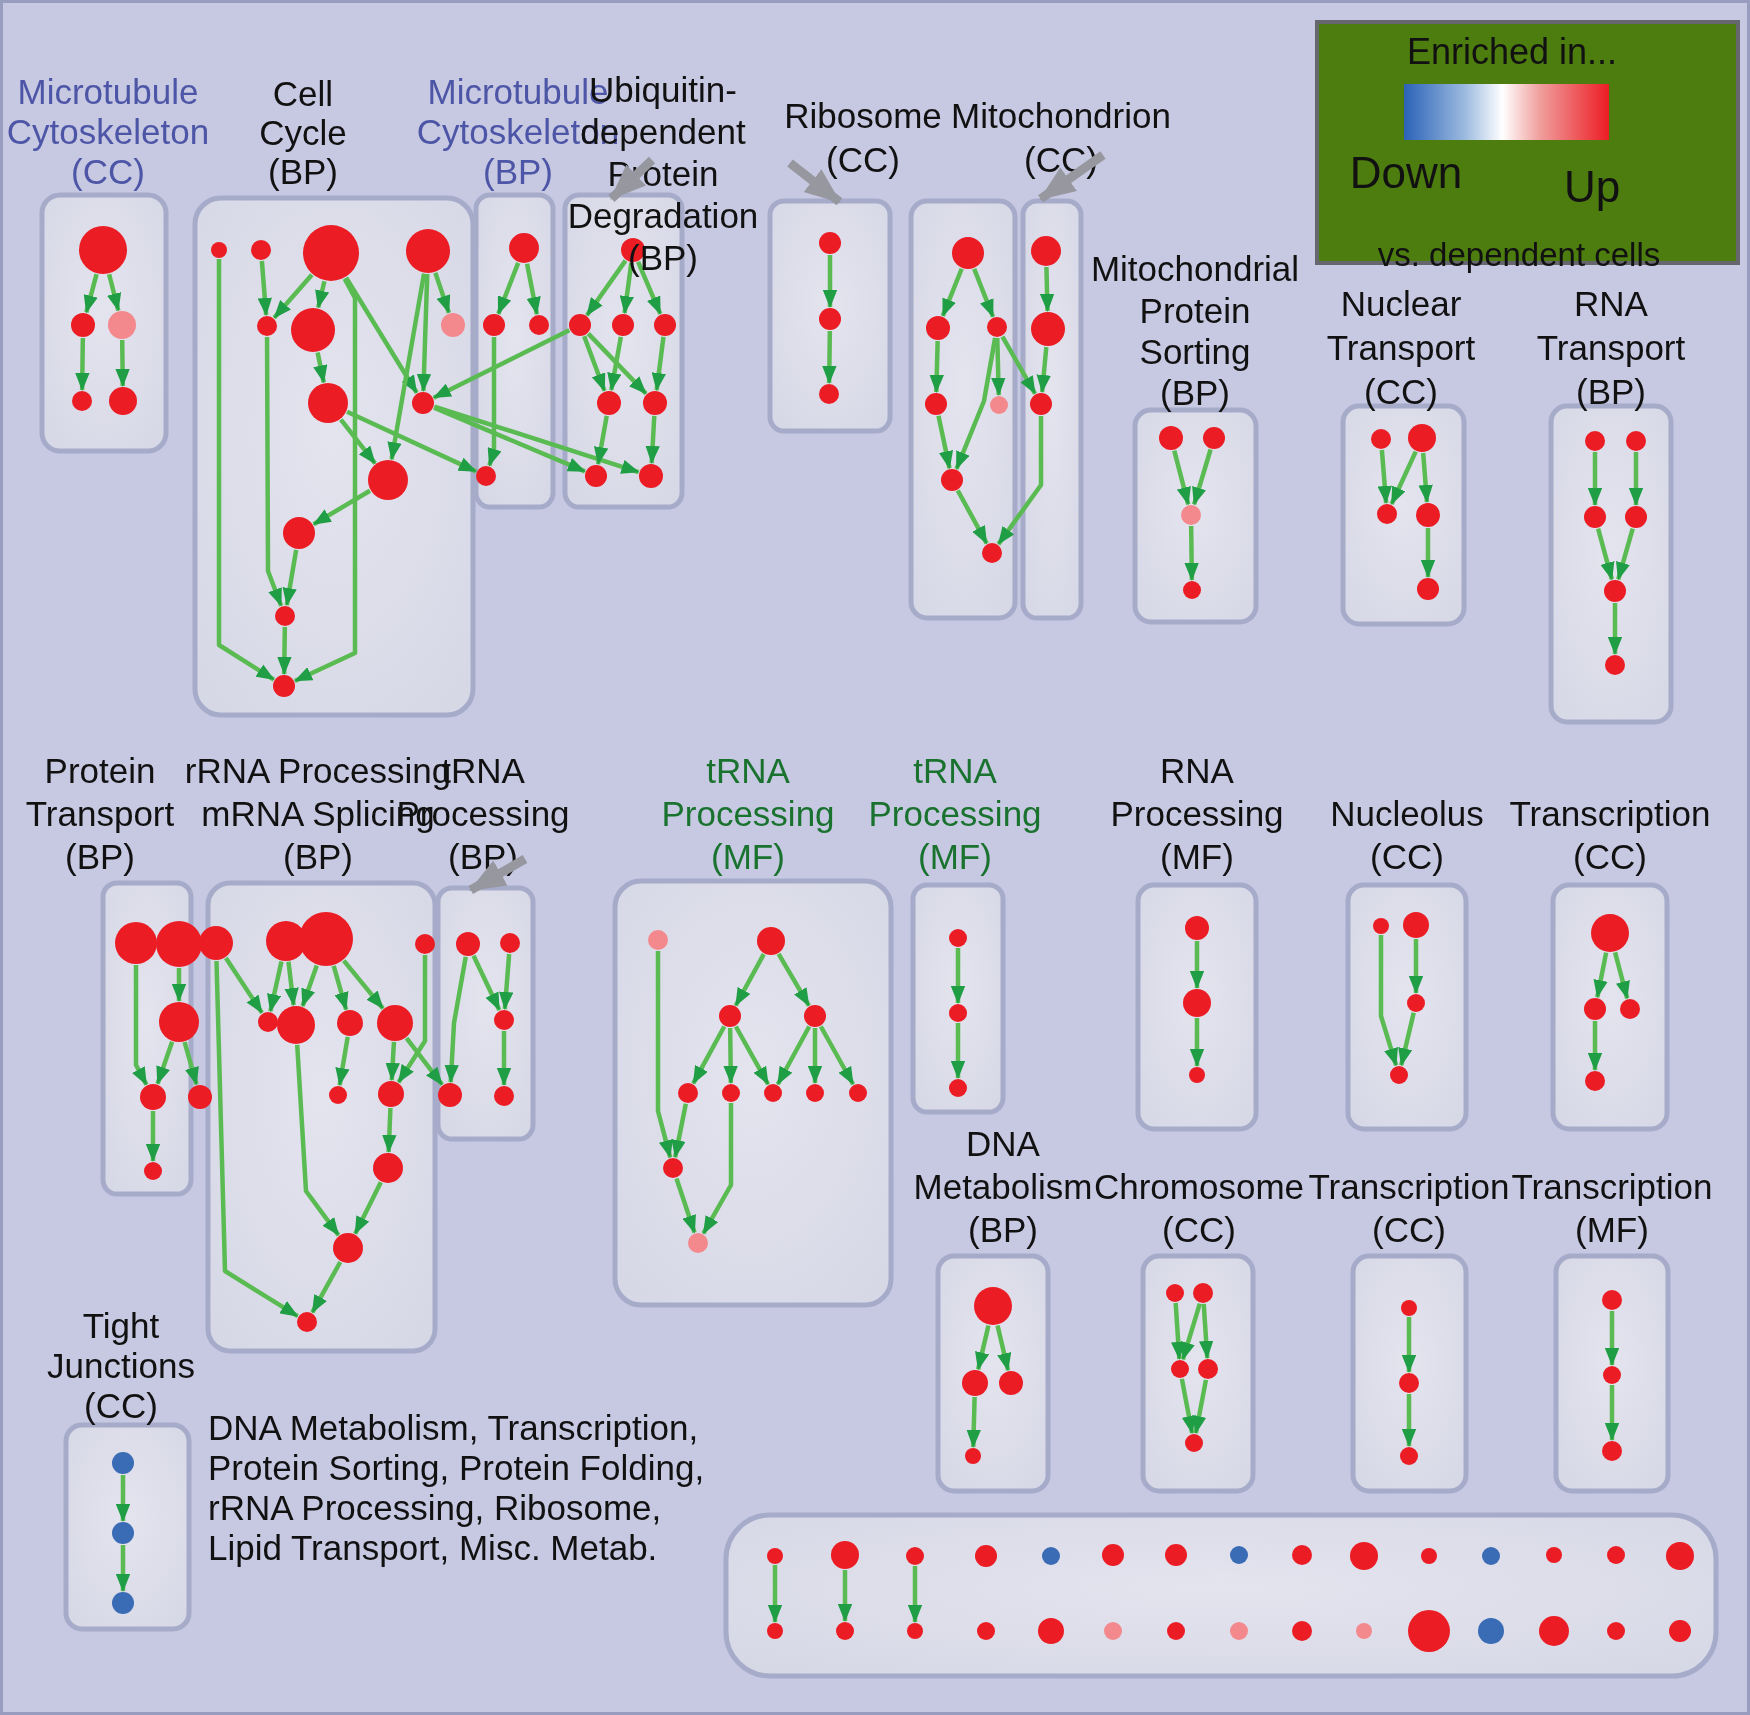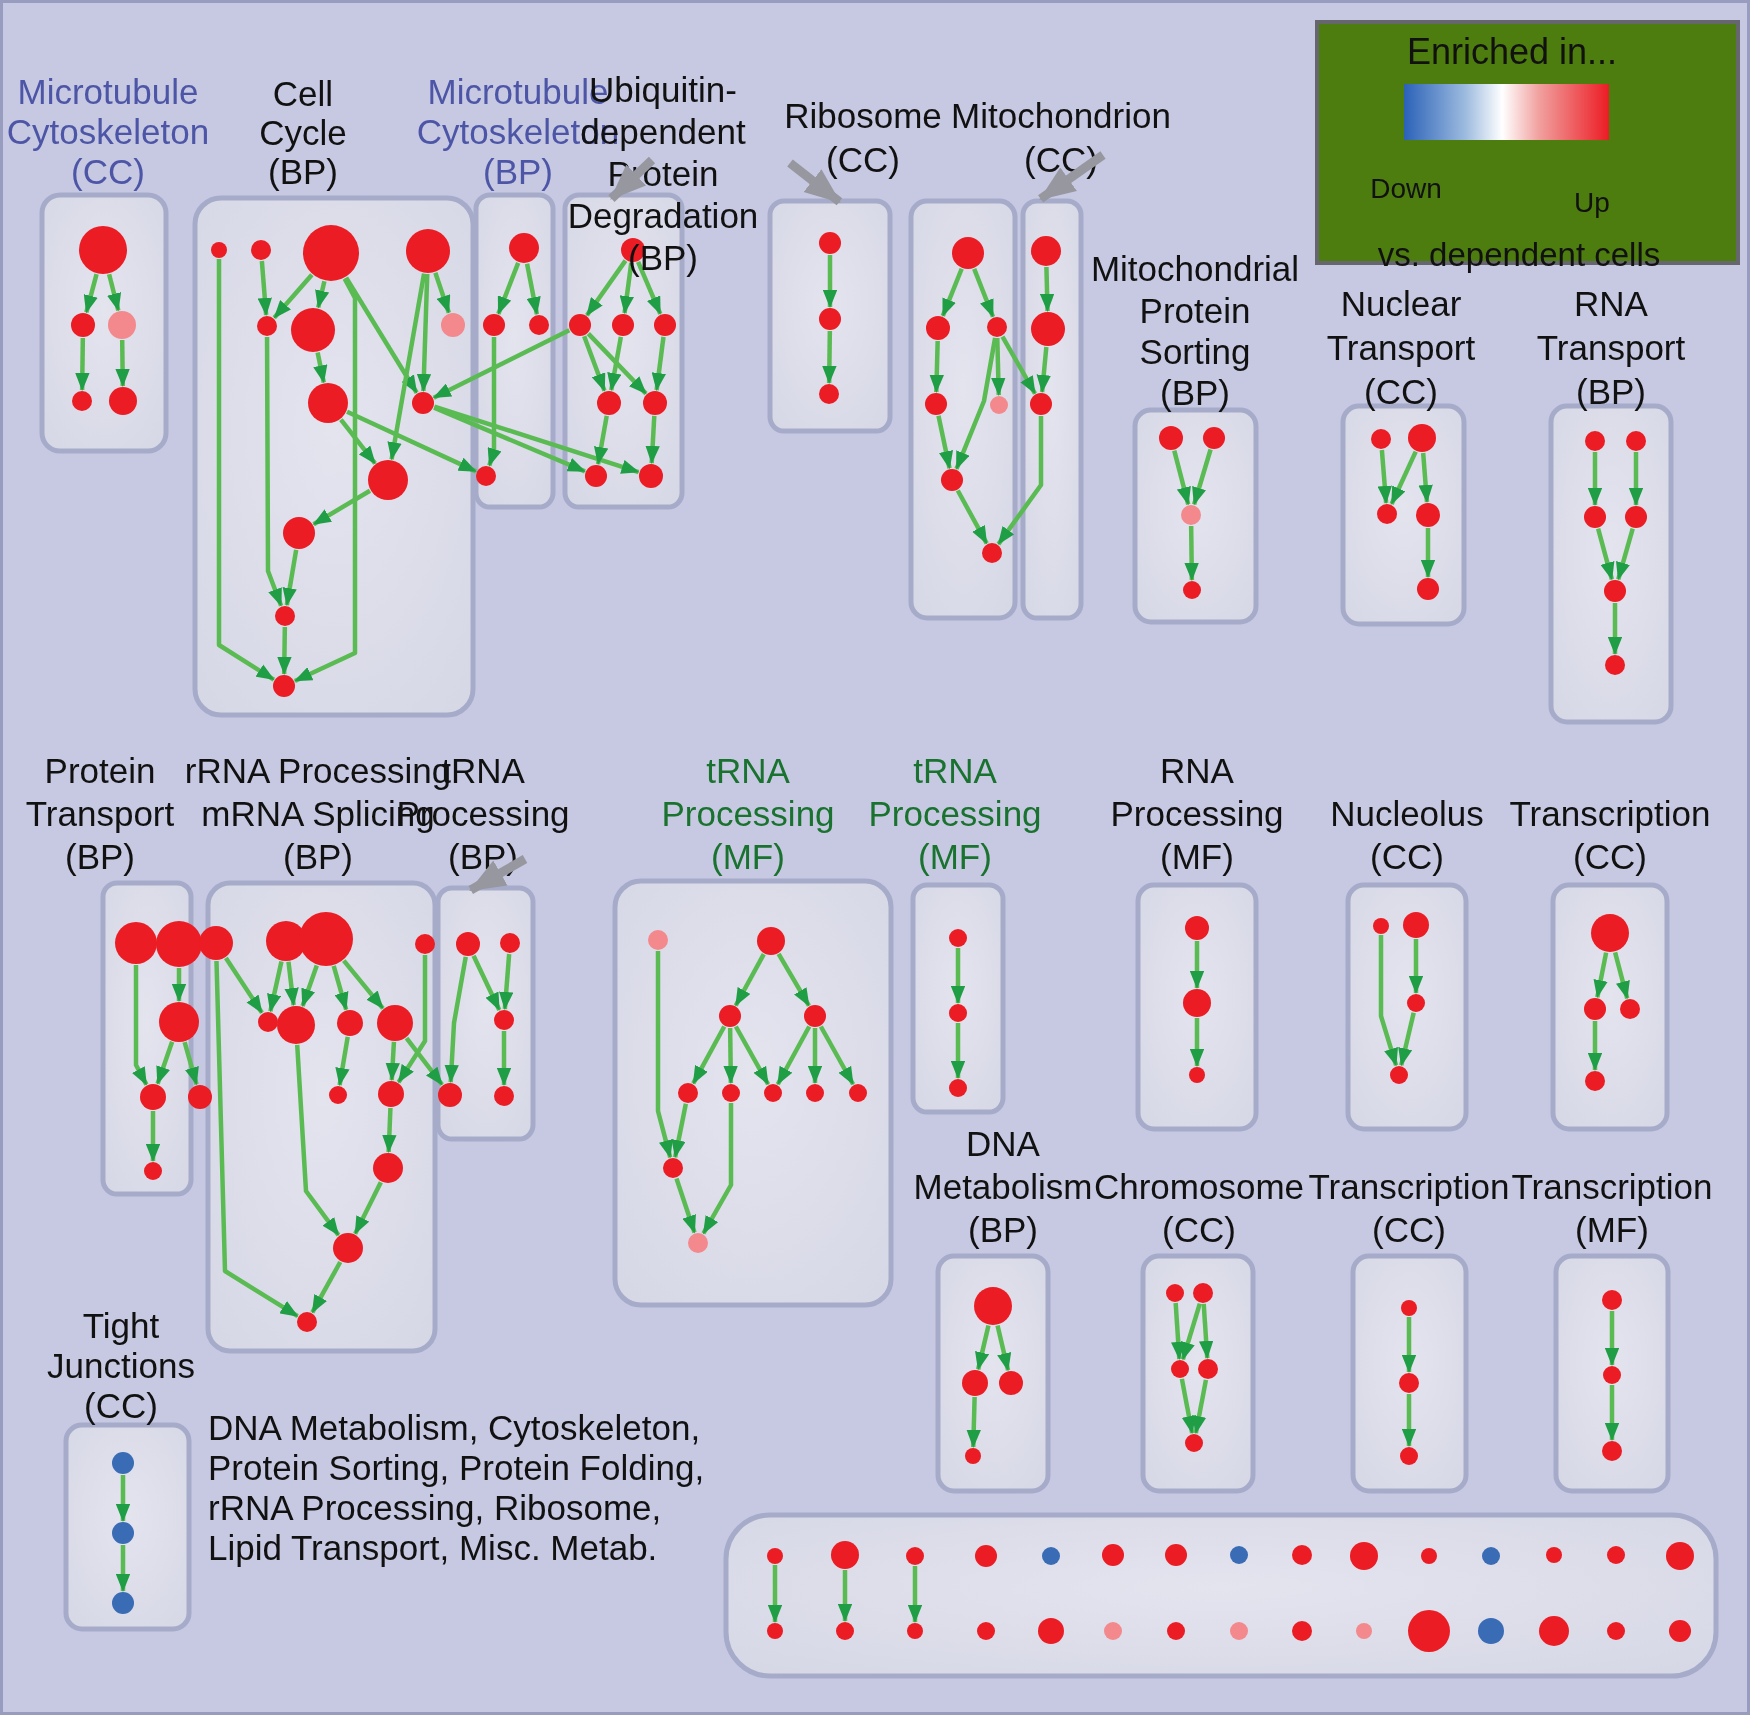--- a/index.html
+++ b/index.html
@@ -14,21 +14,21 @@
   }
   svg{position:absolute;left:0;top:0;}
   .legend{
     position:absolute;
     box-sizing:border-box;
     border:4px solid #66666e;
     background:#4d7c0f;
   }
   .legend .ltxt{position:absolute;transform:translate(-50%,-50%);white-space:nowrap;color:#111;}
   .legend .title{font-size:36px;}
-  .legend .du{font-size:28px;margin-top:16px;}
+  .legend .du{font-size:44px;}
   .legend .sub{font-size:33px;}
   .gradbar{position:absolute;}
   .notes{position:absolute;color:#111;font-size:35px;white-space:nowrap;}
   .notes .nline{position:absolute;left:0;}
 </style>
 </head>
 <body>
 
 <div class="canvas">
   <svg id="diagram" width="1750" height="1715" viewBox="0 0 1750 1715">
@@ -416,18 +416,18 @@
 
   <div class="legend" id="legend" style="left: 1312px; top: 17px; width: 425px; height: 245px; border-color: rgb(102, 102, 110);">
     <div class="ltxt title" style="left: 193px; top: 28px;">Enriched in...</div>
     <div class="gradbar" id="gradbar" style="left: 85px; top: 60px; width: 205px; height: 56px; background: linear-gradient(to right, rgb(43, 98, 184) 0%, rgb(157, 187, 223) 30%, rgb(255, 255, 255) 48%, rgb(240, 160, 158) 66%, rgb(236, 28, 36) 100%);"></div>
     <div class="ltxt du" id="lg-down" style="left: 87px; top: 149px;">Down</div>
     <div class="ltxt du" id="lg-up" style="left: 273px; top: 163px;">Up</div>
     <div class="ltxt sub" id="lg-sub2" style="left: 200px; top: 231px;">vs. dependent cells</div>
   </div>
 
   <div class="notes" id="notes" style="left: 205px; top: 1405px;">
-      <div class="nline" style="position: relative; height: 40px; line-height: 40px;">DNA Metabolism, Cytoskeleton,</div>
+      <div class="nline" style="position: relative; height: 40px; line-height: 40px;">DNA Metabolism, Transcription,</div>
       <div class="nline" style="position: relative; height: 40px; line-height: 40px;">Protein Sorting, Protein Folding,</div>
       <div class="nline" style="position: relative; height: 40px; line-height: 40px;">rRNA Processing, Ribosome,</div>
       <div class="nline" style="position: relative; height: 40px; line-height: 40px;">Lipid Transport, Misc. Metab.</div>
     </div>
 </div>
 
 </body></html>

